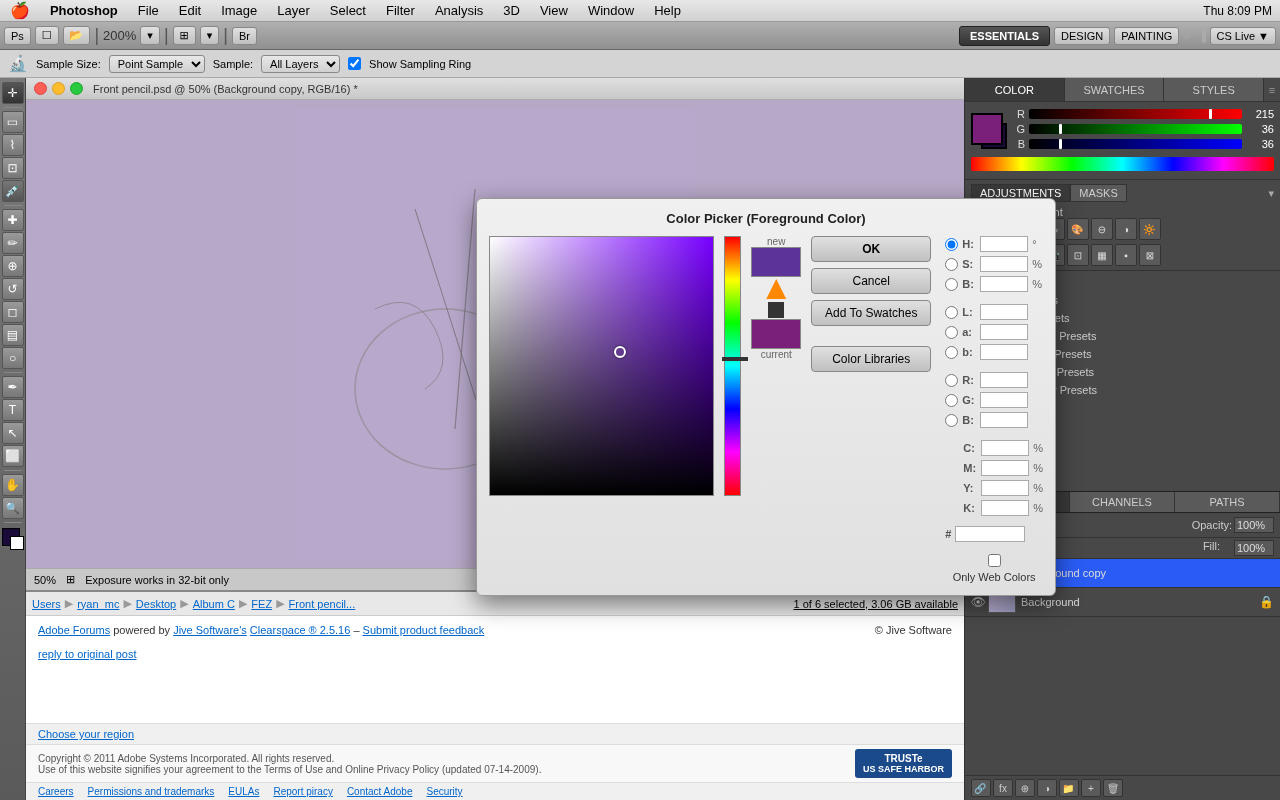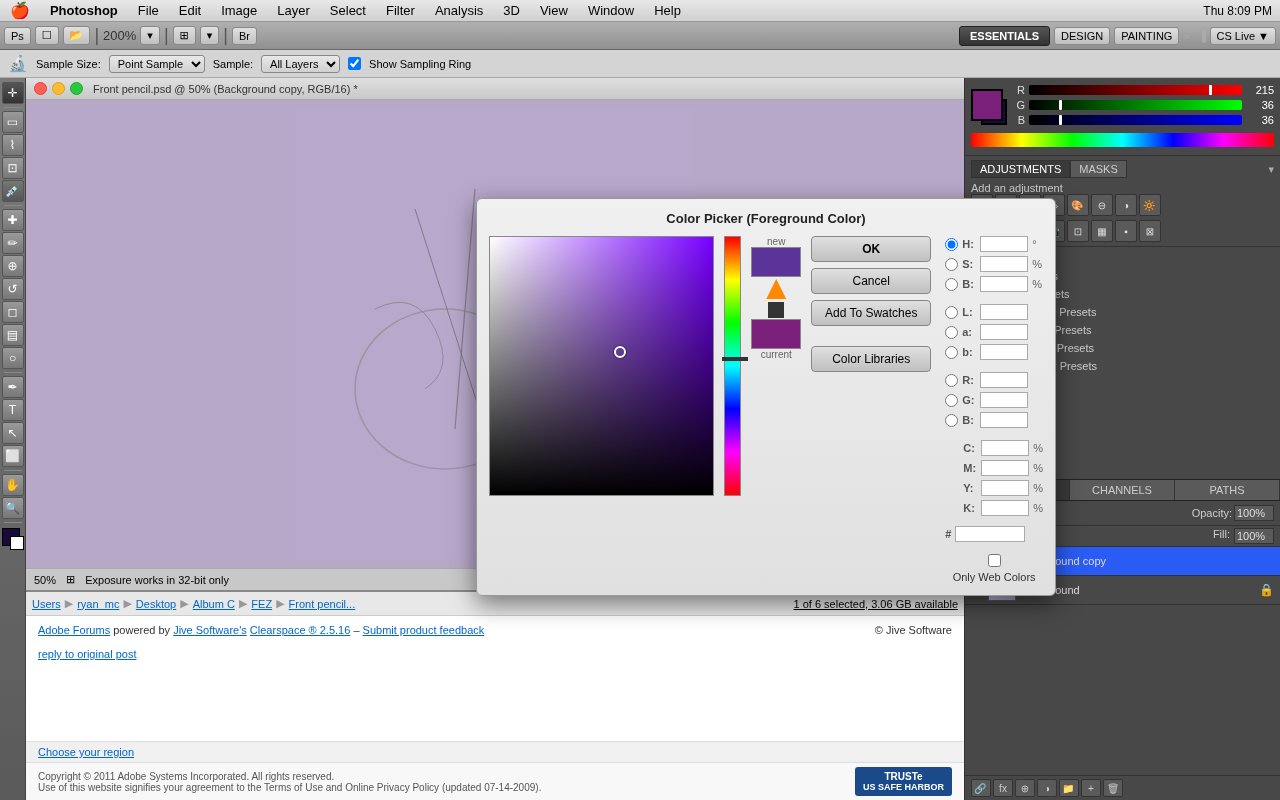--- a/index.html
+++ b/index.html
@@ -111,21 +111,21 @@
     #presets-panel { flex: 1; overflow-y: auto; padding: 2px 0; }
     .preset-item { display: flex; align-items: center; padding: 3px 6px; cursor: pointer; color: #ccc; font-size: 11px; }
     .preset-arrow { color: #888; margin-right: 4px; font-size: 10px; }
 
     #layers-tabs { display: flex; border-bottom: 1px solid #222; border-top: 1px solid #222; }
     .ltab { flex: 1; background: #5a5a5a; display: flex; align-items: center; justify-content: center; font-size: 11px; color: #ccc; cursor: pointer; padding: 4px 0; border-right: 1px solid #333; }
     .ltab.active { background: #3a3a3a; color: #fff; }
     #layers-controls { display: flex; align-items: center; gap: 4px; padding: 3px 6px; border-bottom: 1px solid #333; font-size: 11px; color: #ccc; }
     .blend-select { background: #5a5a5a; color: #ddd; border: 1px solid #333; border-radius: 2px; padding: 1px 4px; font-size: 11px; }
     .opacity-control { display: flex; align-items: center; gap: 2px; margin-left: auto; }
-    #layers-fill { display: flex; align-items: flex-start; gap: 4px; padding: 2px 6px; border-bottom: 1px solid #333; font-size: 11px; color: #ccc; }
+    #layers-fill { display: flex; align-items: flex-start; gap: 14px; padding: 2px 6px; border-bottom: 1px solid #333; font-size: 11px; color: #ccc; }
     #layers-list { flex: 1; overflow-y: auto; }
     .layer-item { display: flex; align-items: center; padding: 3px 6px; cursor: pointer; border-bottom: 1px solid #333; }
     .layer-item.active { background: #2a5cf5; }
     .layer-vis { width: 14px; height: 14px; display: flex; align-items: center; justify-content: center; font-size: 12px; cursor: pointer; color: #ccc; margin-right: 3px; }
     .layer-thumb { width: 28px; height: 22px; border: 1px solid #555; background: #888; margin-right: 5px; overflow: hidden; }
     .layer-name { font-size: 11px; color: #ddd; flex: 1; }
     .layer-lock { color: #888; font-size: 12px; }
     #layers-footer { display: flex; gap: 2px; padding: 3px 6px; border-top: 1px solid #333; }
     .layer-foot-btn { width: 20px; height: 18px; background: #5a5a5a; border: 1px solid #333; border-radius: 2px; display: flex; align-items: center; justify-content: center; font-size: 10px; color: #ccc; cursor: pointer; }
 
@@ -360,20 +360,28 @@
         <div style="background:#f8f8f8;border-top:1px solid #ddd;padding:4px 12px;font-size:10px;color:#555;display:flex;justify-content:space-between;align-items:center;">
           <div>
             <div>Copyright © 2011 Adobe Systems Incorporated. All rights reserved.</div>
             <div>Use of this website signifies your agreement to the Terms of Use and Online Privacy Policy (updated 07-14-2009).</div>
           </div>
           <div style="background:#1a4a8a;color:#fff;padding:4px 8px;border-radius:3px;font-size:10px;font-weight:bold;text-align:center;">
             <div>TRUSTe</div>
             <div style="font-size:9px;">US SAFE HARBOR</div>
           </div>
         </div>
+        <div style="background:#f0f0f0;border-top:1px solid #ddd;padding:3px 12px;font-size:10px;display:flex;gap:14px;">
+          <span class="web-link">Careers</span>
+          <span class="web-link">Permissions and trademarks</span>
+          <span class="web-link">EULAs</span>
+          <span class="web-link">Report piracy</span>
+          <span class="web-link">Contact Adobe</span>
+          <span class="web-link">Security</span>
+        </div>
       </div>
     </div>
 
     <div id="color-picker-dialog">
       <div id="cpd-title">Color Picker (Foreground Color)</div>
       <div id="cpd-body">
 
         <div id="cpd-gradient" style="background: linear-gradient(to bottom, rgba(0,0,0,0) 0%, #000 100%), linear-gradient(to right, #fff 0%, #7700ff 100%);">
           <div class="cpd-cursor"></div>
         </div>
@@ -486,20 +494,26 @@
             <span>Only Web Colors</span>
           </div>
         </div>
       </div>
     </div>
 
   </div>
 
   <div id="right-panel">
 
+    <div id="right-top-tabs">
+      <div class="rtab active">COLOR</div>
+      <div class="rtab">SWATCHES</div>
+      <div class="rtab">STYLES</div>
+      <div style="width:16px;display:flex;align-items:center;justify-content:center;cursor:pointer;color:#999;">≡</div>
+    </div>
 
     <div id="color-panel">
       <div class="color-swatch-row">
         <div class="main-colors">
           <div style="width:32px;height:32px;background:#7a1f7a;border:2px solid #000;position:absolute;top:0;left:0;cursor:pointer;z-index:2;"></div>
           <div style="width:26px;height:26px;background:#1a0a3a;border:2px solid #000;position:absolute;bottom:0;right:0;cursor:pointer;z-index:1;"></div>
         </div>
         <div class="color-sliders">
           <div class="slider-row">
             <span class="slider-label">R</span>

